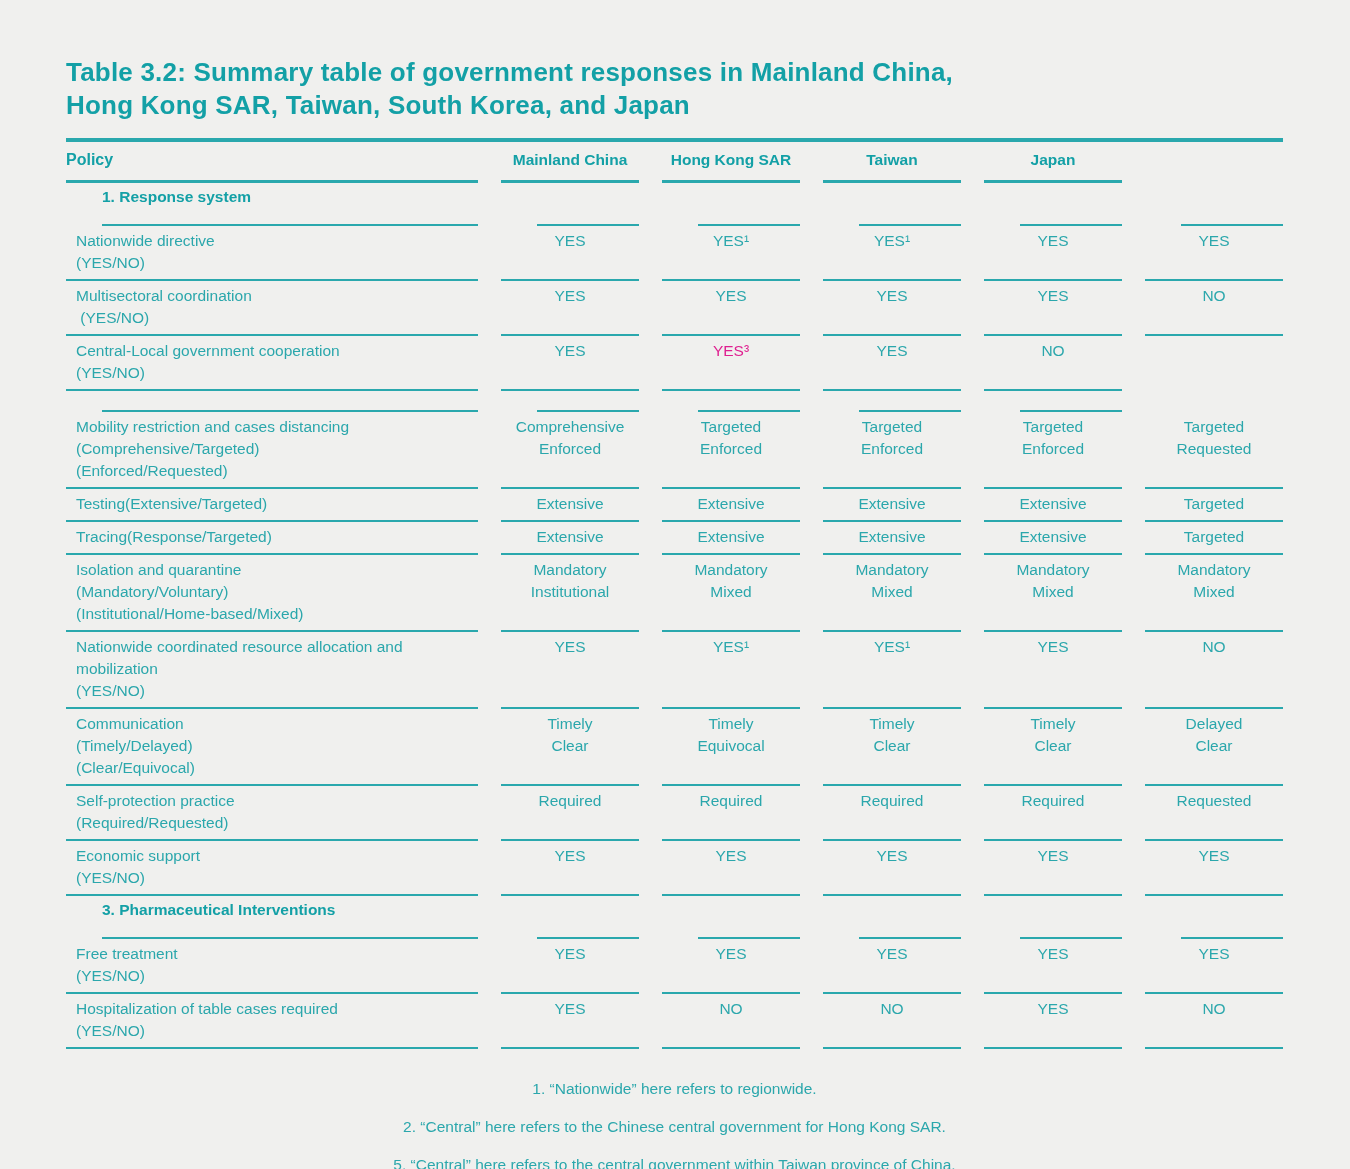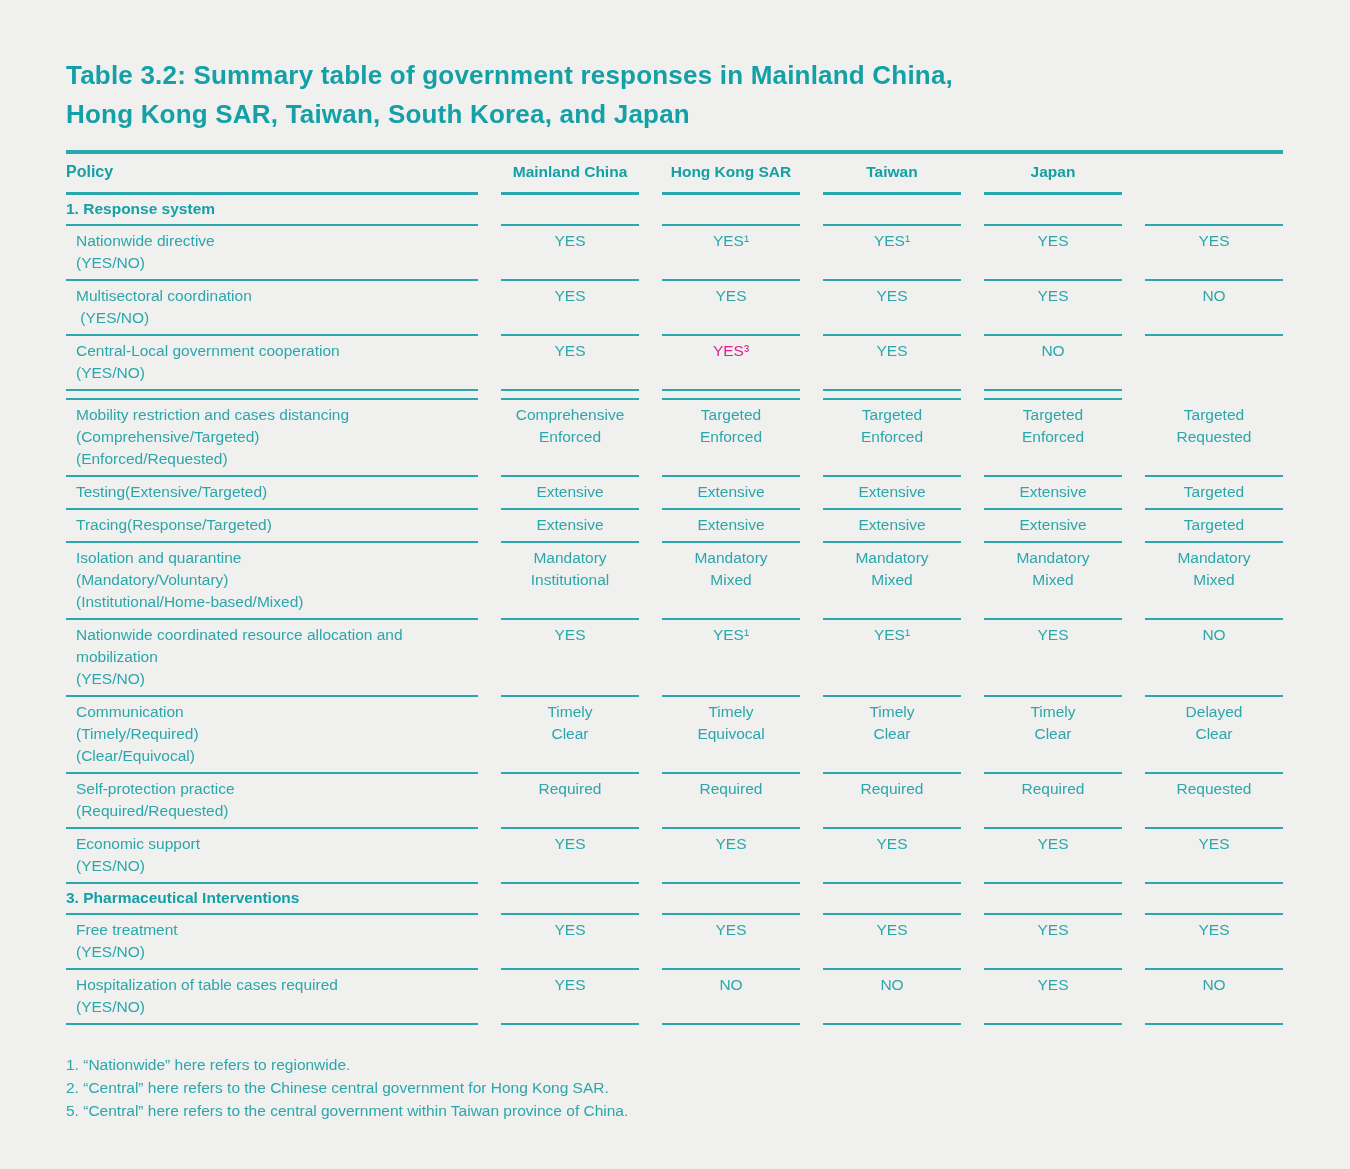--- a/index.html
+++ b/index.html
@@ -15,21 +15,21 @@
   }
   .page {
     box-sizing: border-box;
     width: 1350px;
     height: 1169px;
     padding: 56px 67px 0 66px;
   }
   .title {
     margin: 0 0 16px 0;
     font-size: 26px;
-    line-height: 39px;
+    line-height: 33px;
     font-weight: bold;
     color: var(--accent, #13a0a6);
     white-space: pre-line;
     letter-spacing: 0.2px;
   }
   .rule-top {
     height: 4px;
     background: var(--line, #2aa8ad);
   }
   .row {
@@ -54,33 +54,34 @@
   }
   .thead .cell {
     font-weight: bold;
     border-bottom-width: 3px;
     padding: 7px 0 9px 0;
     color: var(--accent, #17a2a8);
   }
   .thead .policy { font-size: 16px; }
   .section .cell {
     font-weight: bold;
-    padding: 3px 0 4px 0;
+    padding: 3px 0 16px 0;
     color: var(--accent, #17a2a8);
+    margin-left: 36px;
   }
   .hl {
     color: var(--highlight, #df2090);
   }
   .footnotes {
     margin-top: 28px;
     color: var(--text, #2ba7ac);
     font-size: 15.5px;
     line-height: 23px;
   }
-  .footnotes p { margin: 0; }
+  .footnotes p { margin: 15px; text-align: center; }
 </style>
 </head>
 <body style="background: rgb(240, 240, 238);">
 
 <div class="page">
 
   <h1 class="title">Table 3.2: Summary table of government responses in Mainland China,
 Hong Kong SAR, Taiwan, South Korea, and Japan</h1>
 
   <div class="rule-top"></div>
@@ -195,21 +196,21 @@
 (YES/NO)</div>
     <div class="cell val">YES</div>
     <div class="cell val">YES¹</div>
     <div class="cell val">YES¹</div>
     <div class="cell val">YES</div>
     <div class="cell val">NO</div>
   </div>
 
   <div class="row">
     <div class="cell policy">Communication
-(Timely/Required)
+(Timely/Delayed)
 (Clear/Equivocal)</div>
     <div class="cell val">Timely
 Clear</div>
     <div class="cell val">Timely
 Equivocal</div>
     <div class="cell val">Timely
 Clear</div>
     <div class="cell val">Timely
 Clear</div>
     <div class="cell val">Delayed

